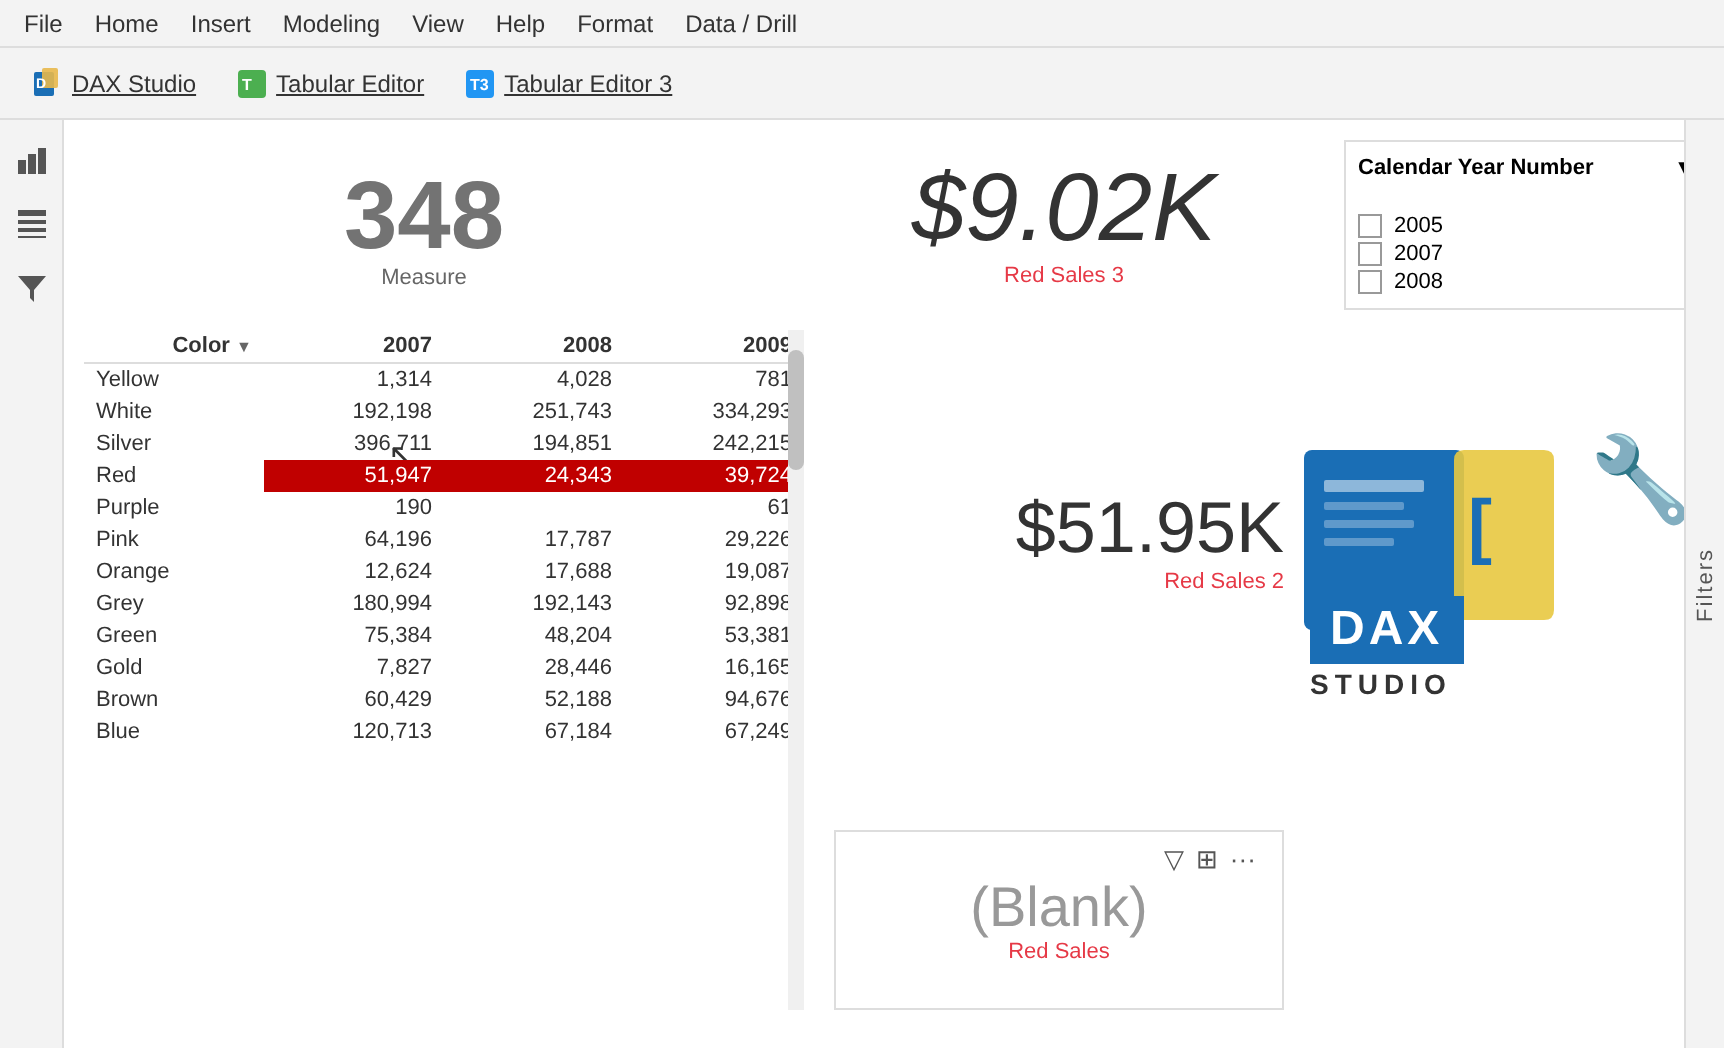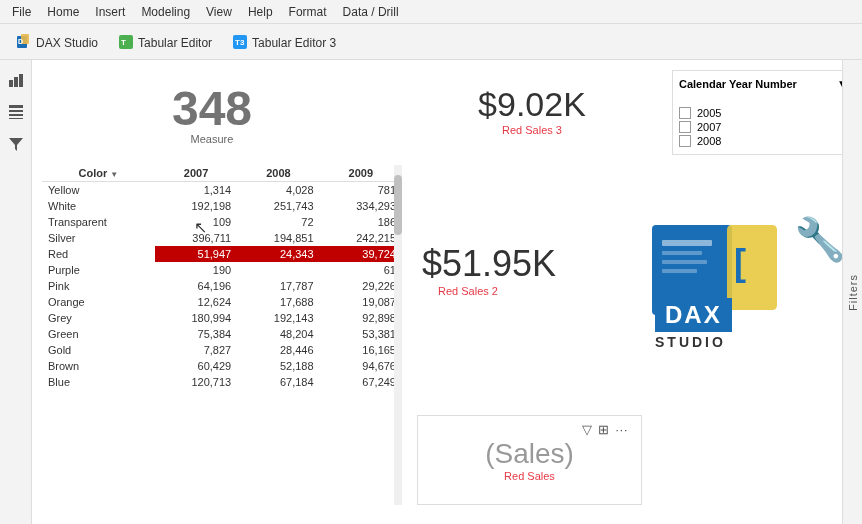--- a/index.html
+++ b/index.html
@@ -32,27 +32,28 @@
       background: #f3f3f3;
       border-bottom: 1px solid #ddd;
       display: flex;
       align-items: center;
       height: 36px;
       padding: 0 8px;
       gap: 4px;
     }
     .toolbar-btn {
       display: flex;
-      align-items: flex-end;
+      align-items: center;
       gap: 4px;
       padding: 4px 8px;
       font-size: 12px;
       cursor: pointer;
       color: #333;
       border-radius: 2px;
+      text-decoration: underline;
     }
     .toolbar-icon {
       width: 16px;
       height: 16px;
       display: inline-flex;
       align-items: center;
       justify-content: center;
     }
 
     
@@ -124,21 +125,21 @@
       width: 360px;
       height: 340px;
       overflow: hidden;
     }
     .data-table {
       width: 100%;
       border-collapse: collapse;
       font-size: 11px;
     }
     .data-table th {
-      text-align: center;
+      text-align: right;
       padding: 2px 6px;
       font-weight: 600;
       color: #333;
       border-bottom: 1px solid #ddd;
       background: white;
       position: sticky;
       top: 0;
     }
     .data-table th .sort-icon {
       font-size: 8px;
@@ -183,38 +184,39 @@
       left: 390px;
       top: 10px;
       width: 220px;
       height: 80px;
       display: flex;
       flex-direction: column;
       align-items: center;
       justify-content: center;
     }
     .card-9k .big-number {
-      font-size: 34px;
+      font-size: 48px;
       font-weight: 300;
       color: #333;
+      font-style: italic;
     }
     .card-9k .sub-label {
       font-size: 11px;
       color: #e63946;
     }
 
     .card-51k {
       position: absolute;
       left: 390px;
       top: 170px;
       width: 220px;
       height: 80px;
       display: flex;
       flex-direction: column;
-      align-items: flex-start;
+      align-items: flex-end;
       justify-content: center;
     }
     .card-51k .big-number {
       font-size: 36px;
       font-weight: 300;
       color: #333;
     }
     .card-51k .sub-label {
       font-size: 11px;
       color: #e63946;
@@ -435,26 +437,20 @@
     <td class="num">4,028</td>
     <td class="num">781</td>
   </tr>
             <tr>
     <td>White</td>
     <td class="num">192,198</td>
     <td class="num">251,743</td>
     <td class="num">334,293</td>
   </tr>
             <tr>
-    <td>Transparent</td>
-    <td class="num">109</td>
-    <td class="num">72</td>
-    <td class="num">186</td>
-  </tr>
-            <tr>
     <td>Silver</td>
     <td class="num">396,711</td>
     <td class="num">194,851</td>
     <td class="num">242,215</td>
   </tr>
             <tr class="highlighted-row">
     <td>Red</td>
     <td class="num">51,947</td>
     <td class="num">24,343</td>
     <td class="num">39,724</td>
@@ -518,21 +514,21 @@
       <div class="big-number num">$9.02K</div>
       <div class="sub-label">Red Sales 3</div>
     </div>
 
     <div class="card-51k">
       <div class="big-number num">$51.95K</div>
       <div class="sub-label">Red Sales 2</div>
     </div>
 
     <div class="card-blank">
-      <div class="blank-text">(Sales)</div>
+      <div class="blank-text">(Blank)</div>
       <div class="sub-label">Red Sales</div>
     </div>
 
     <div class="calendar-slicer">
       <div class="slicer-header">
         <span>Calendar Year Number</span>
         <span>▾</span>
       </div>
       <div class="slicer-item">
         <span class="checkbox"></span>

